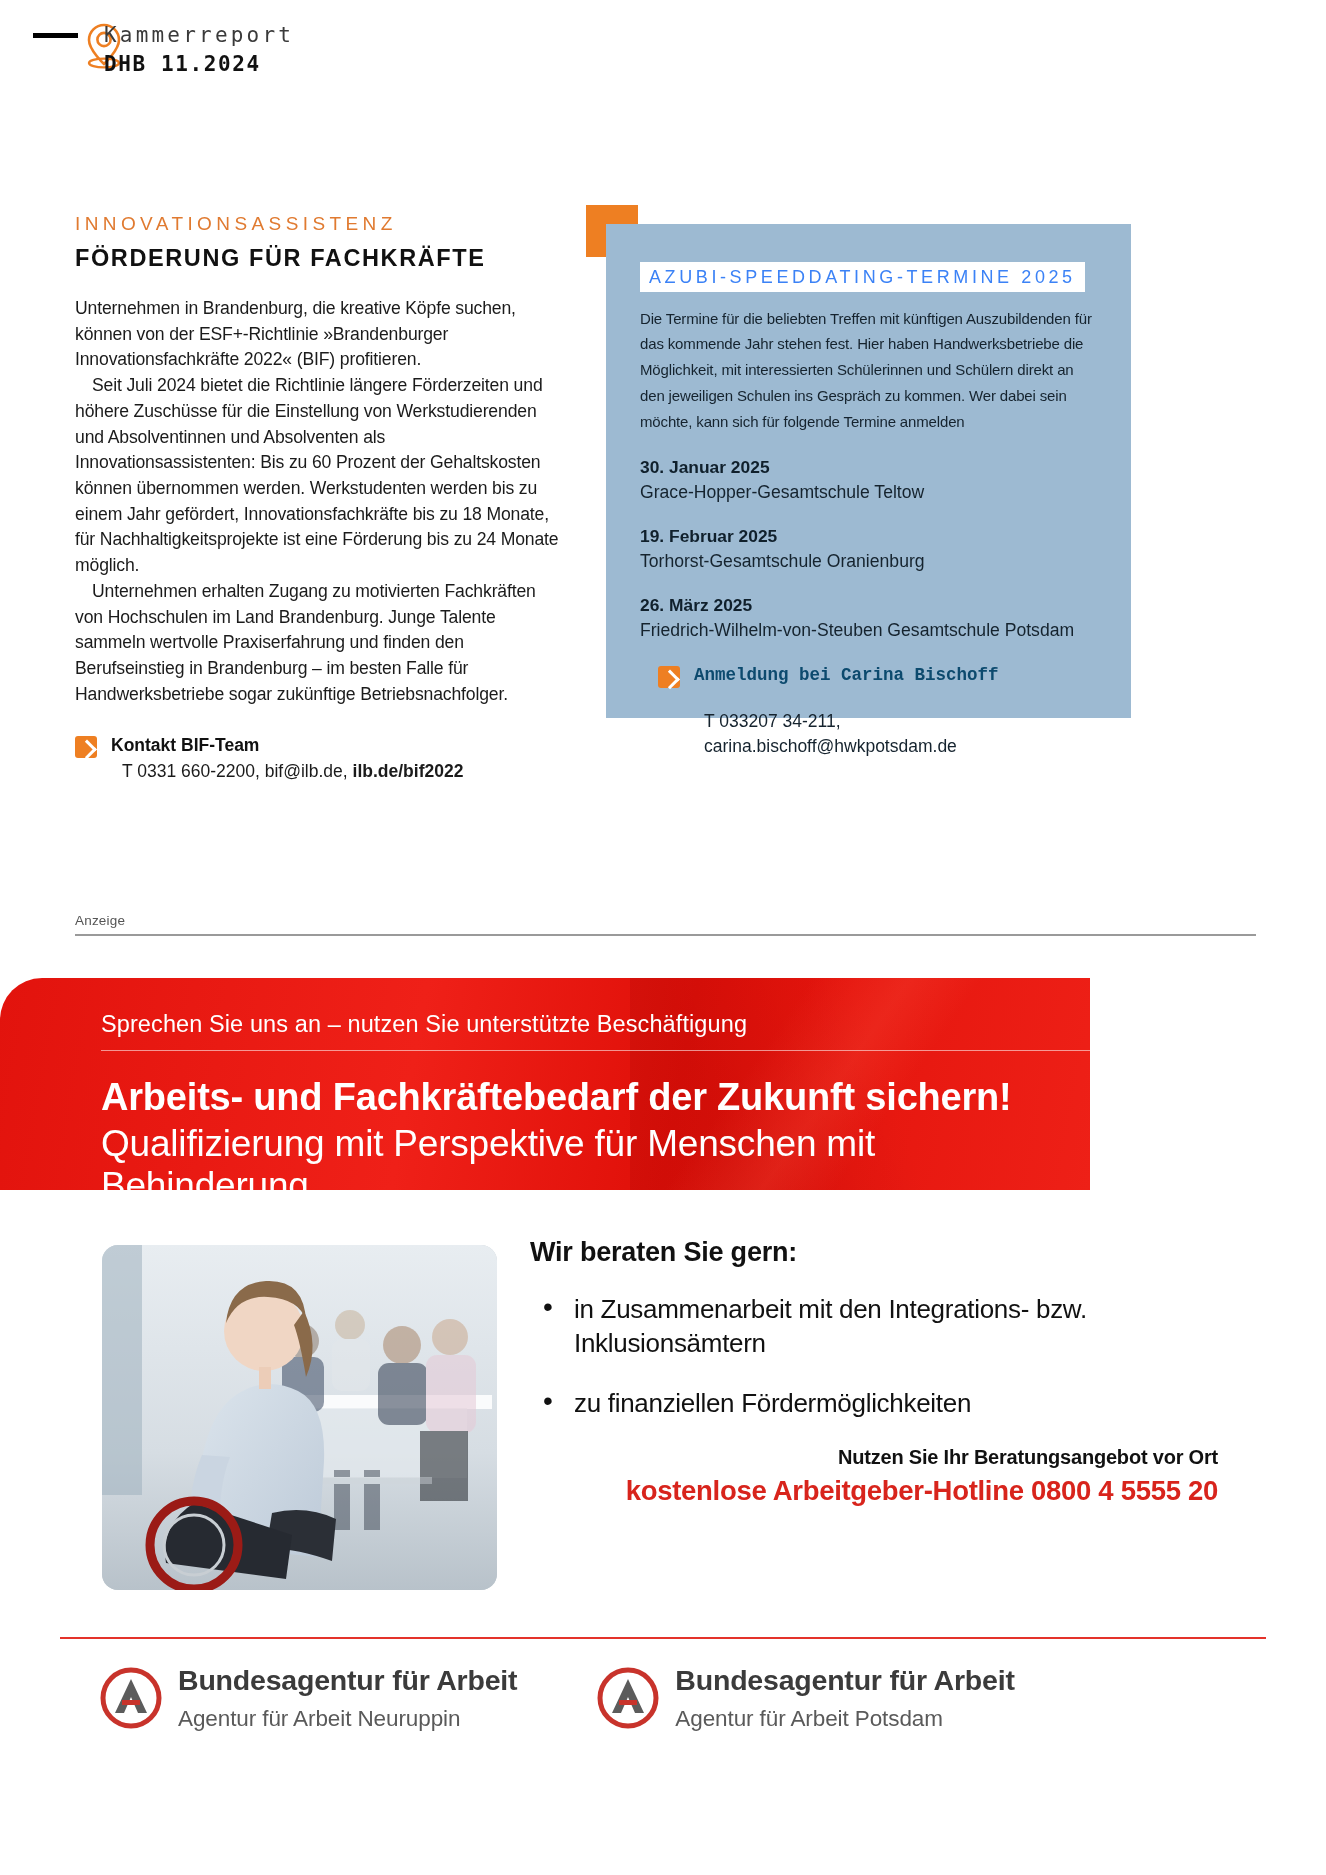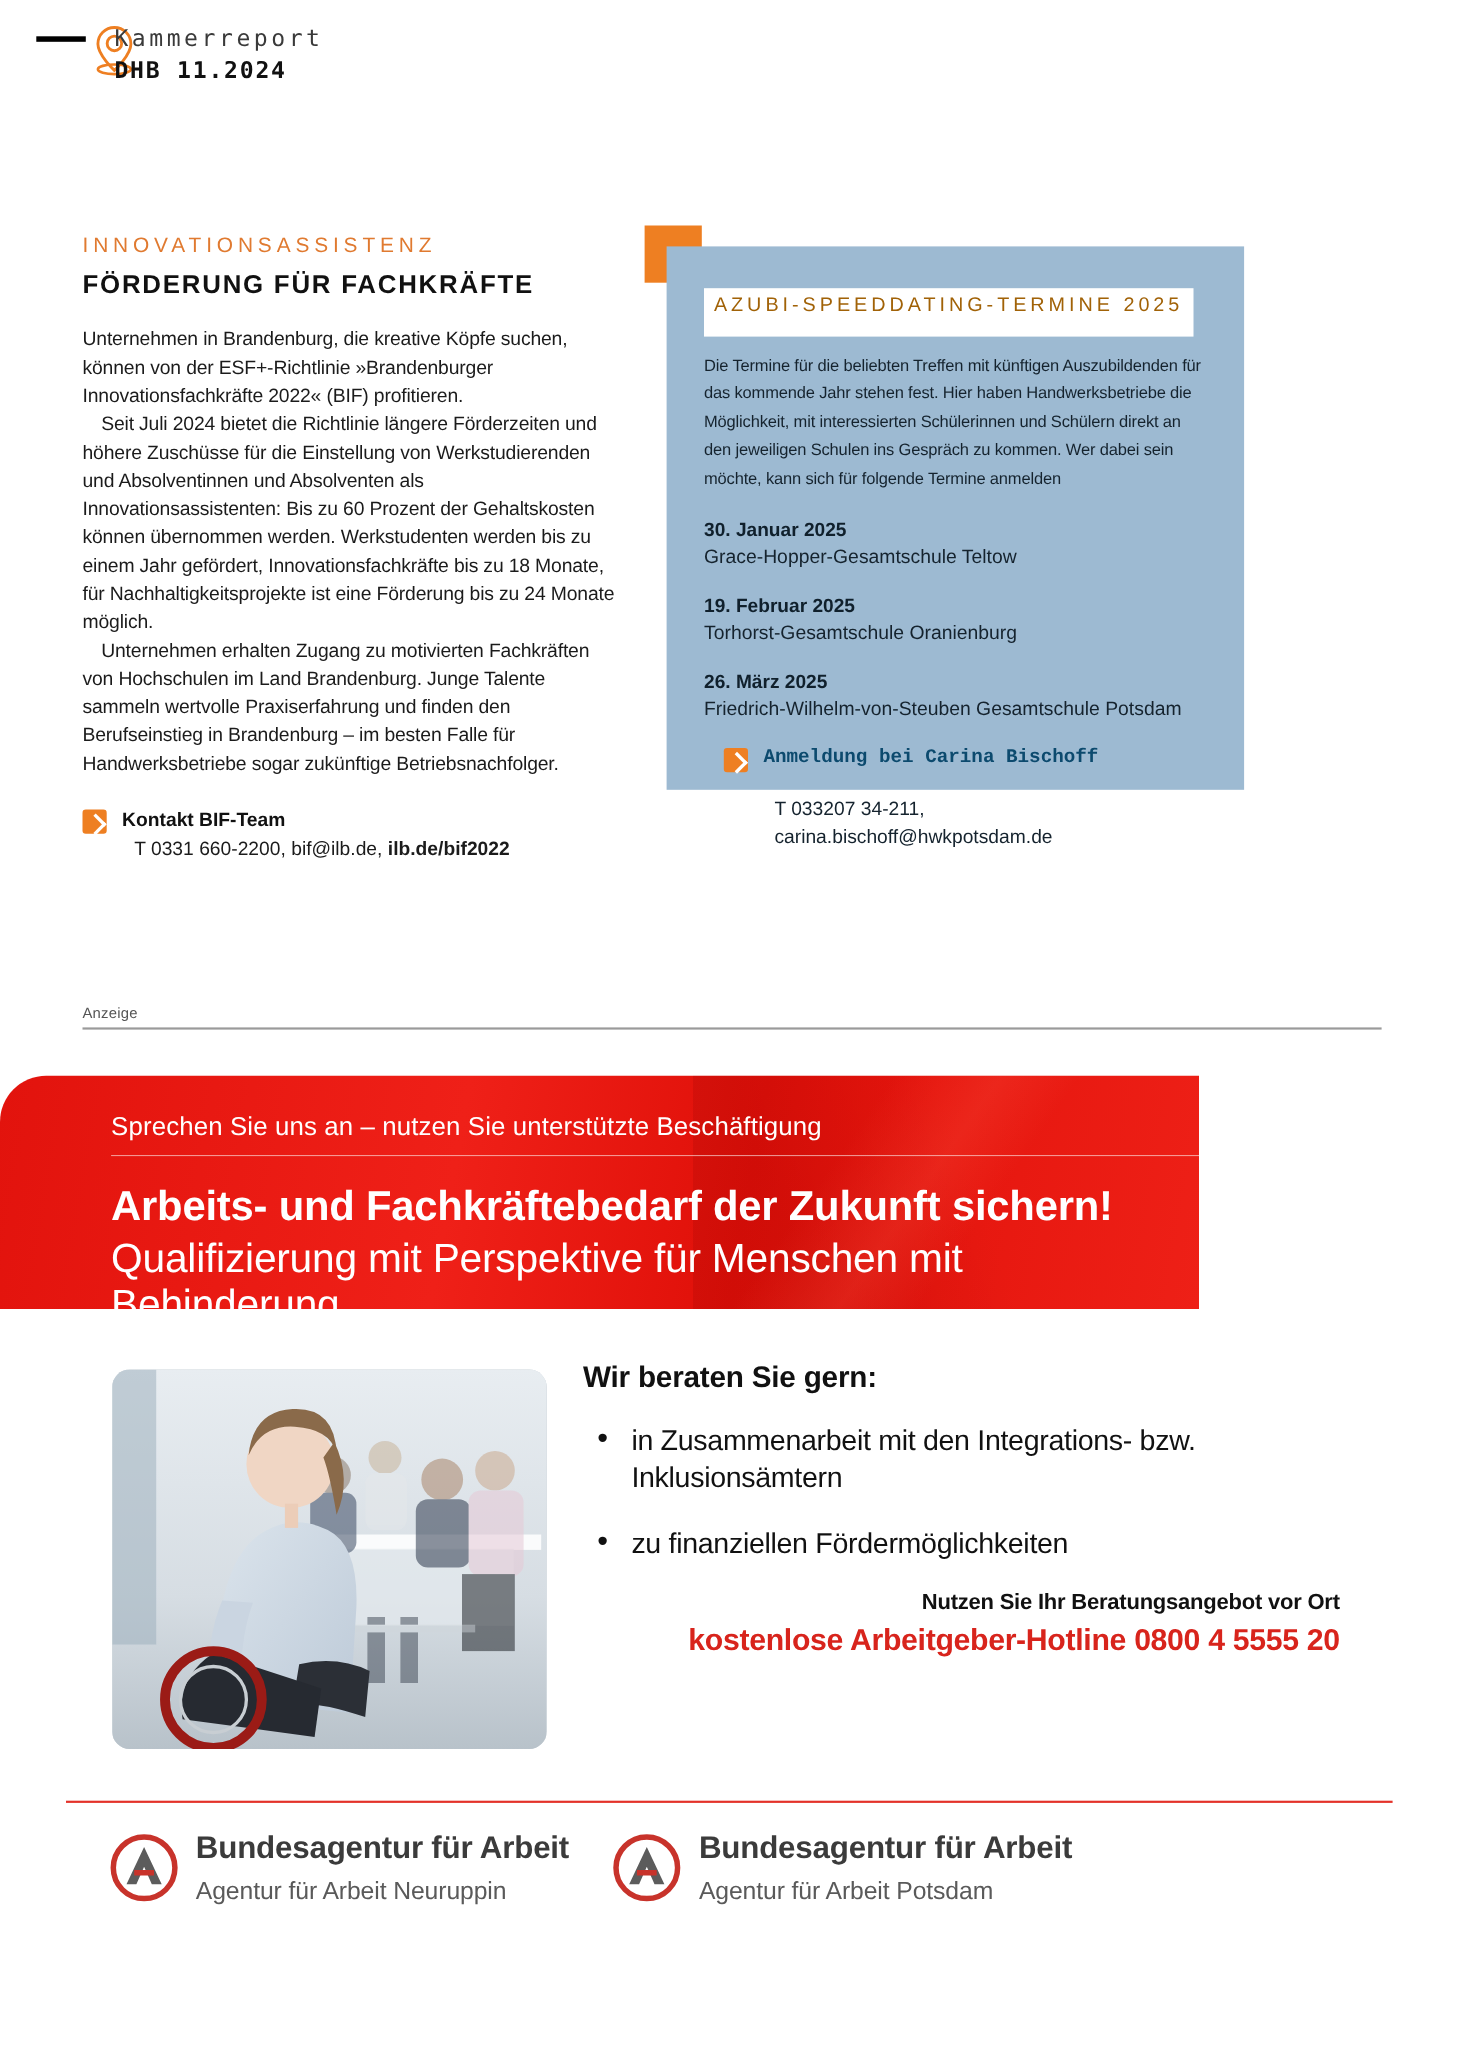--- a/index.html
+++ b/index.html
@@ -61,22 +61,22 @@
   .col-right{ position:absolute; left:586px; top:0px; width:545px; }
   .orange-corner{
     position:absolute; left:0; top:7px; width:52px; height:52px; background:#EE7F22;
   }
   .blue-box{
     position:absolute; left:20px; top:26px; width:525px; height:494px;
     background:#9DBAD2;
   }
   .blue-inner{ padding:38px 34px 0 34px; }
   .blue-kicker{
-    display:inline-block; background:#ffffff; color:#a16207;
-    font-size:18px; letter-spacing:3.6px; padding:5px 9px 18px 9px;
+    display:inline-block; background:#ffffff; color:#3b82f6;
+    font-size:18px; letter-spacing:3.6px; padding:5px 9px 4px 9px;
     font-family:"Liberation Sans", sans-serif; line-height:1.15;
   }
   .blue-copy{
     margin-top:14px; font-size:15px; line-height:25.7px; color:#15232e;
     letter-spacing:-0.15px;
   }
   .dates{ margin-top:22px; }
   .date-item{ margin-bottom:21px; }
   .date-label{ font-size:17.4px; font-weight:bold; color:#10202c; line-height:1.35; }
   .date-place{ font-size:17.6px; color:#15232e; line-height:1.4; }
@@ -133,21 +133,21 @@
   }
   .ad-list li:before{
     content:"•"; position:absolute; left:13px; top:-2px; font-size:28px; color:#111;
   }
   .ad-cta{ margin-top:26px; text-align:right; padding-right:12px; }
   .ad-cta-1{ font-size:20px; font-weight:bold; color:#111; letter-spacing:-0.2px; }
   .ad-cta-2{ font-size:27.5px; font-weight:bold; color:#d8241c; margin-top:6px; letter-spacing:-0.3px; }
 
   .ad-rule{ position:absolute; left:60px; top:672px; width:1206px; height:2px; background:#e4322a; }
 
-  .logos{ position:absolute; left:100px; top:700px; width:1150px; height:130px; display:flex; gap:40px; }
+  .logos{ position:absolute; left:100px; top:700px; width:1150px; height:130px; display:flex; gap:80px; }
   .logo{ display:flex; align-items:flex-start; gap:16px; }
   .logo-mark{ width:62px; height:62px; position:relative; flex:0 0 auto; margin-top:2px;}
   .logo-txt-1{ font-size:28.5px; font-weight:bold; color:#3b3b3b; line-height:1.1; letter-spacing:-0.2px;}
   .logo-txt-2{ font-size:22.5px; color:#5a5a5a; line-height:1.1; margin-top:11px; letter-spacing:-0.1px;}
 
   .bottom-bar{ position:absolute; left:0; bottom:0; width:1326px; height:18px; background:#ffffff; }
 </style>
 </head>
 <body>
 

